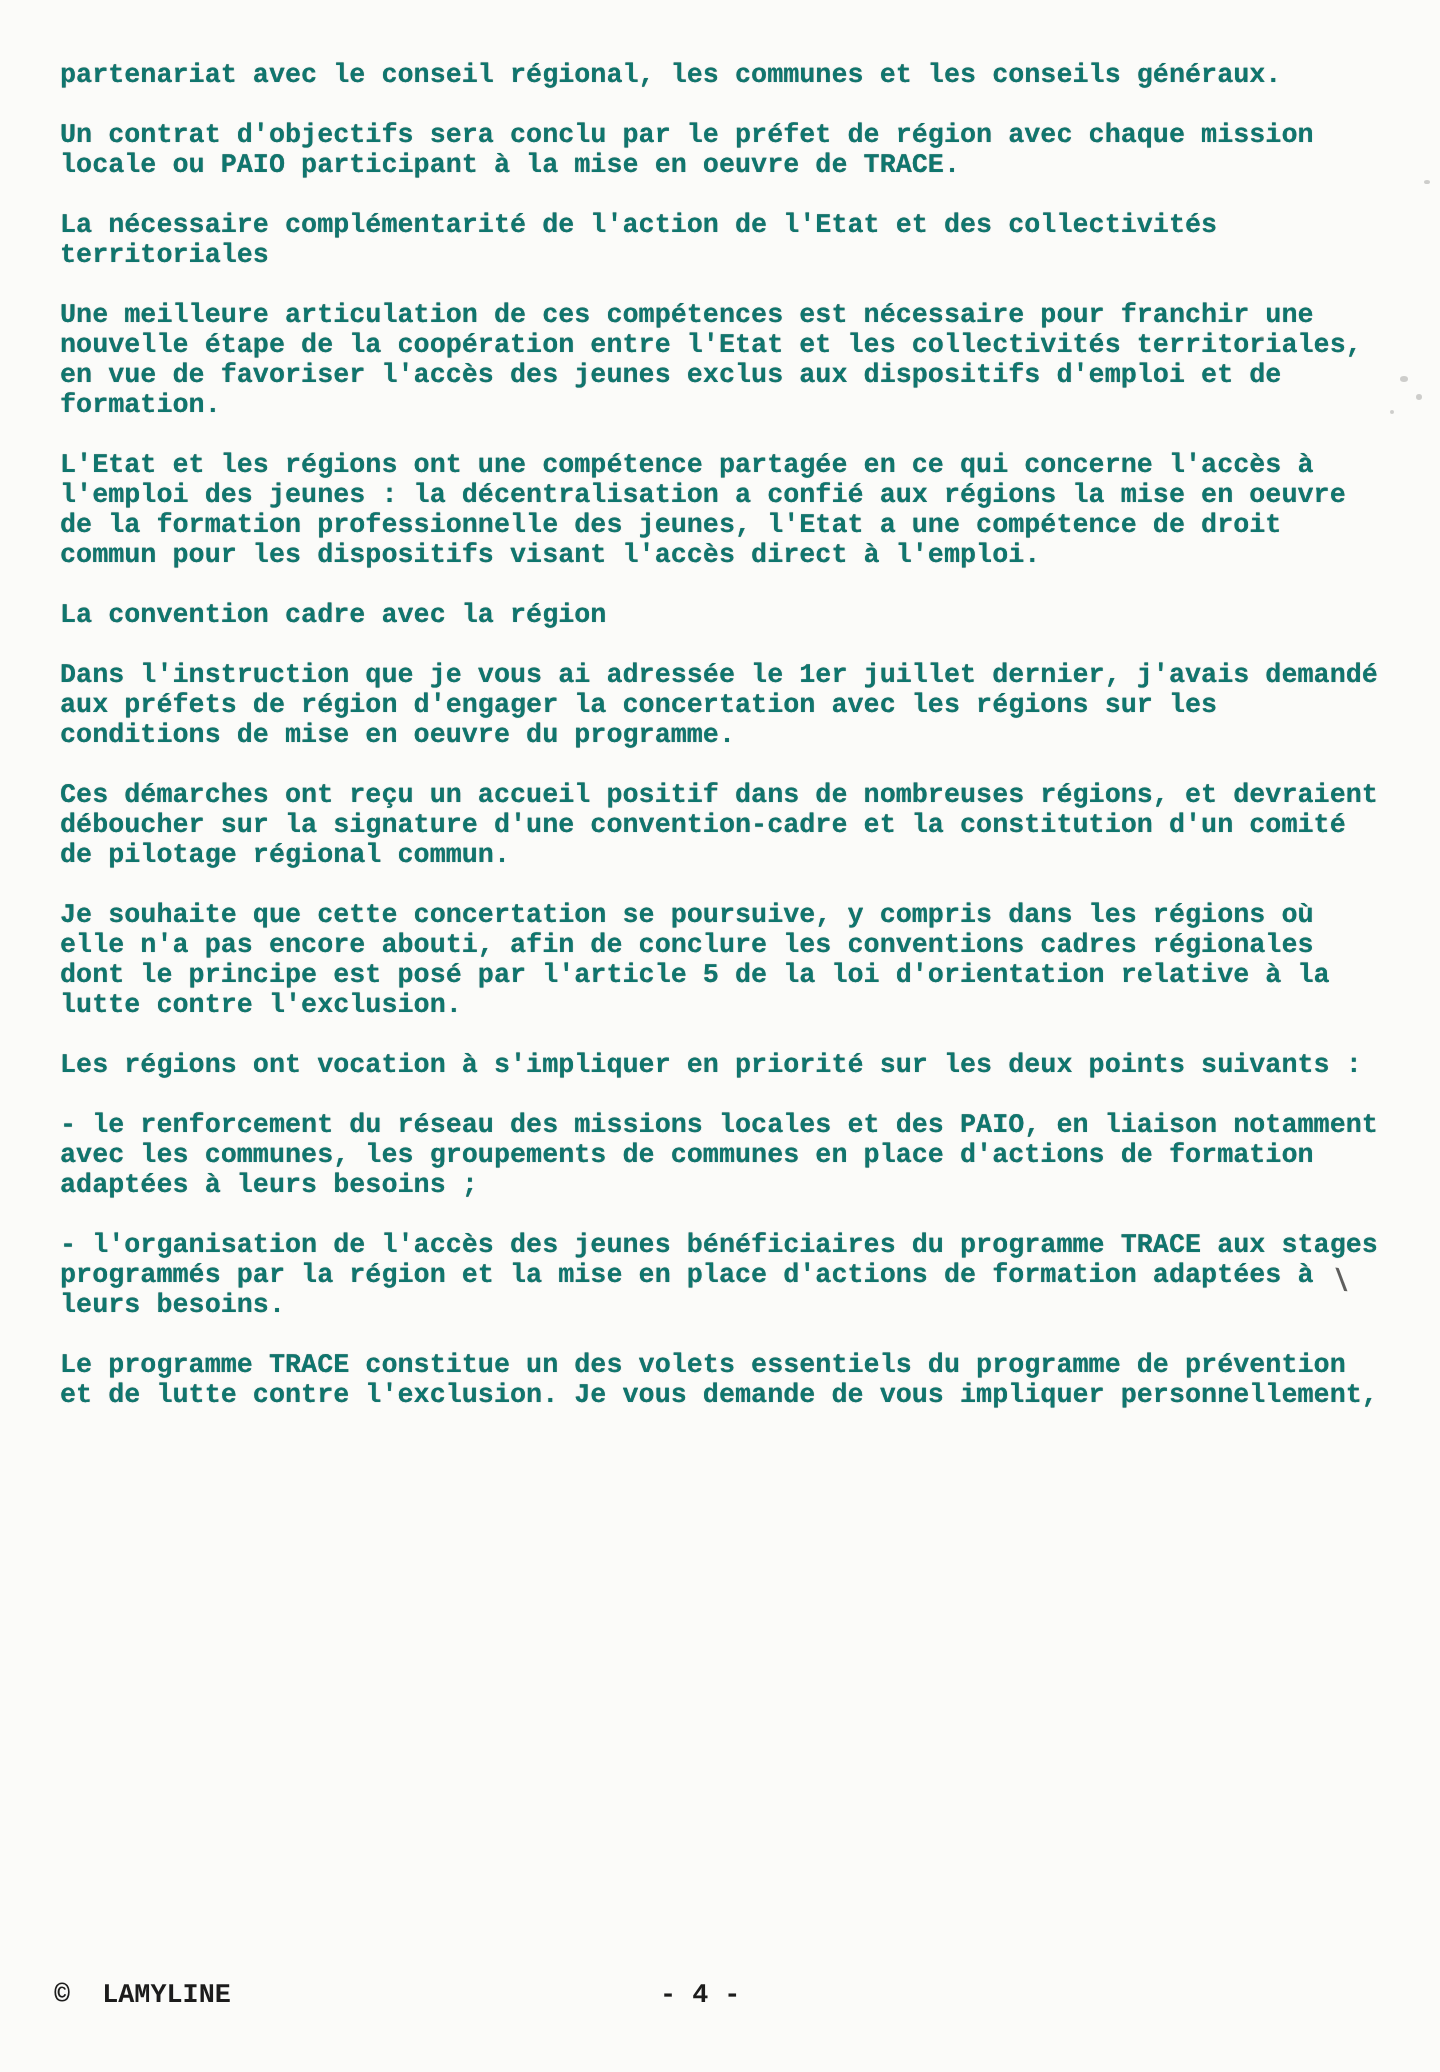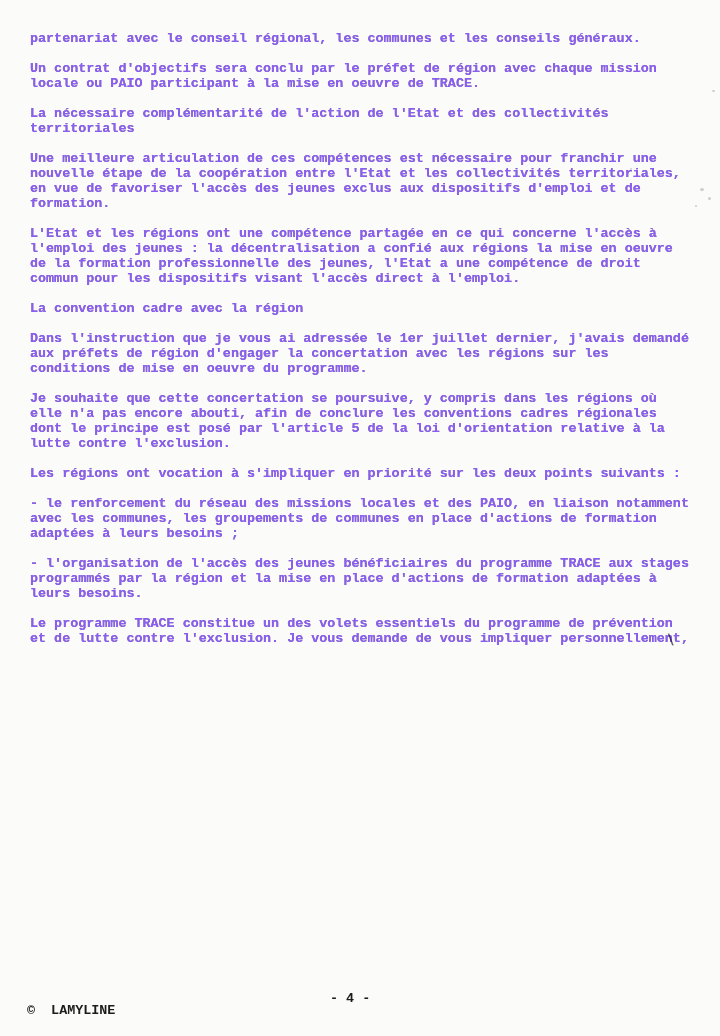--- a/index.html
+++ b/index.html
@@ -24,39 +24,39 @@
     top: 31px;
     width: 672px;
   }
   .content p {
     margin: 0 0 15px 0;
     font-size: 13.4px;
     line-height: 15px;
     font-weight: 700;
     letter-spacing: 0;
     white-space: pre-wrap;
-    color: #8b5cf6;
+    color: #0f766e;
     
     text-shadow: 0 0 0.4px rgba(20,20,20,0.55);
   }
   .footer {
     position: absolute;
     left: 0;
     top. : 0;
     top: 991px;
     width: 720px;
     height: 20px;
     font-size: 13.4px;
     line-height: 15px;
     font-weight: 700;
   }
   .footer .copyright {
     position: absolute;
     left: 27px;
-    top: 12px;
+    top: 0;
     white-space: pre;
   }
   .footer .page-number {
     position: absolute;
     left: 330px;
     top: 0;
     white-space: pre;
   }
   .artifact-stray-mark {
     position: absolute;
@@ -95,20 +95,23 @@
 en vue de favoriser l'accès des jeunes exclus aux dispositifs d'emploi et de
 formation.</p>
     <p>L'Etat et les régions ont une compétence partagée en ce qui concerne l'accès à
 l'emploi des jeunes : la décentralisation a confié aux régions la mise en oeuvre
 de la formation professionnelle des jeunes, l'Etat a une compétence de droit
 commun pour les dispositifs visant l'accès direct à l'emploi.</p>
     <p>La convention cadre avec la région</p>
     <p>Dans l'instruction que je vous ai adressée le 1er juillet dernier, j'avais demandé
 aux préfets de région d'engager la concertation avec les régions sur les
 conditions de mise en oeuvre du programme.</p>
+    <p>Ces démarches ont reçu un accueil positif dans de nombreuses régions, et devraient
+déboucher sur la signature d'une convention-cadre et la constitution d'un comité
+de pilotage régional commun.</p>
     <p>Je souhaite que cette concertation se poursuive, y compris dans les régions où
 elle n'a pas encore abouti, afin de conclure les conventions cadres régionales
 dont le principe est posé par l'article 5 de la loi d'orientation relative à la
 lutte contre l'exclusion.</p>
     <p>Les régions ont vocation à s'impliquer en priorité sur les deux points suivants :</p>
     <p>- le renforcement du réseau des missions locales et des PAIO, en liaison notamment
 avec les communes, les groupements de communes en place d'actions de formation
 adaptées à leurs besoins ;</p>
     <p>- l'organisation de l'accès des jeunes bénéficiaires du programme TRACE aux stages
 programmés par la région et la mise en place d'actions de formation adaptées à

